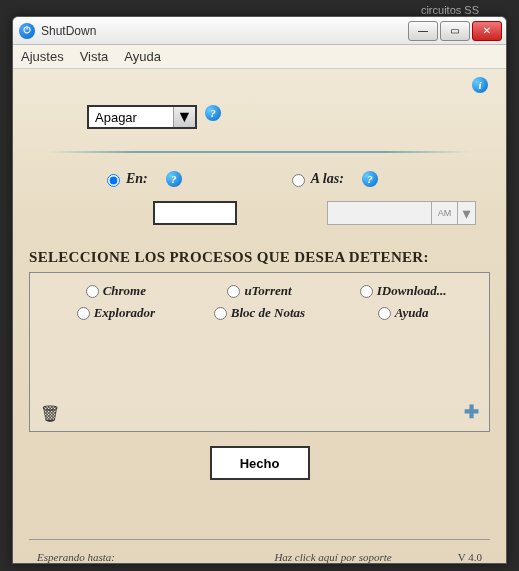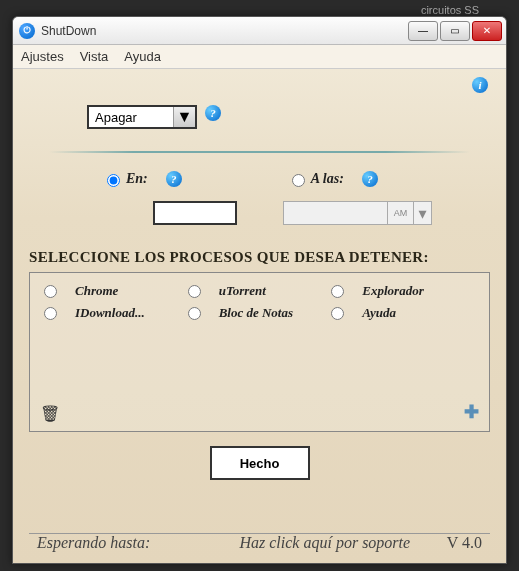--- a/index.html
+++ b/index.html
@@ -178,21 +178,21 @@
   font-family: Georgia, serif;
   font-style: italic;
   font-weight: bold;
   font-size: 14px;
   color: #222;
 }
 .row-inputs {
   display: flex;
   margin-top: 14px;
   padding-left: 124px;
-  gap: 46px;
+  gap: 90px;
   align-items: center;
 }
 .txt-input {
   width: 84px;
   height: 24px;
   border: 2px solid #333;
   background: #fff;
   padding: 0 4px;
   font-size: 12px;
 }
@@ -254,21 +254,22 @@
   row-gap: 6px;
   font-family: Georgia, serif;
   font-style: italic;
   font-weight: bold;
   font-size: 13px;
   color: #222;
 }
 .proc-item {
   display: flex;
   align-items: center;
-  gap: 18px;
+  gap: 4px;
+  justify-content: center;
 }
 .trash {
   position: absolute;
   left: 10px;
   bottom: 8px;
   font-size: 16px;
   color: #333;
   cursor: pointer;
 }
 .plus {
@@ -288,25 +289,25 @@
   background: #fff;
   font-weight: bold;
   font-size: 13px;
   display: flex;
   align-items: center;
   justify-content: center;
   cursor: pointer;
 }
 .statusbar {
   margin-top: auto;
-  height: 30px;
+  height: 24px;
   border-top: 1px solid #999;
   display: flex;
-  align-items: flex-start;
-  font-size: 16px;
+  align-items: flex-end;
+  font-size: 11px;
   color: #444;
   padding: 0 8px;
   font-style: italic;
   font-family: Georgia, serif;
 }
 .status-left { flex: 1; }
 .status-mid { flex: 1; text-align: center; cursor: pointer; }
 .status-right { flex: 0 0 auto; font-style: normal; margin-left: 26px; }
 input[type=radio] { width: 13px; height: 13px; cursor: pointer; }
 </style>
@@ -380,25 +381,25 @@
         <label class="proc-item">
             <input type="radio" style="">
             <span>Chrome</span>
           </label>
         <label class="proc-item">
             <input type="radio" style="">
             <span>uTorrent</span>
           </label>
         <label class="proc-item">
             <input type="radio" style="">
+            <span>IDownload...</span>
+          </label>
+        <label class="proc-item">
+            <input type="radio" style="">
             <span>Explorador</span>
-          </label>
-        <label class="proc-item">
-            <input type="radio" style="">
-            <span>IDownload...</span>
           </label>
         <label class="proc-item">
             <input type="radio" style="">
             <span>Bloc de Notas</span>
           </label>
         <label class="proc-item">
             <input type="radio" style="">
             <span>Ayuda</span>
           </label>
       </div>

